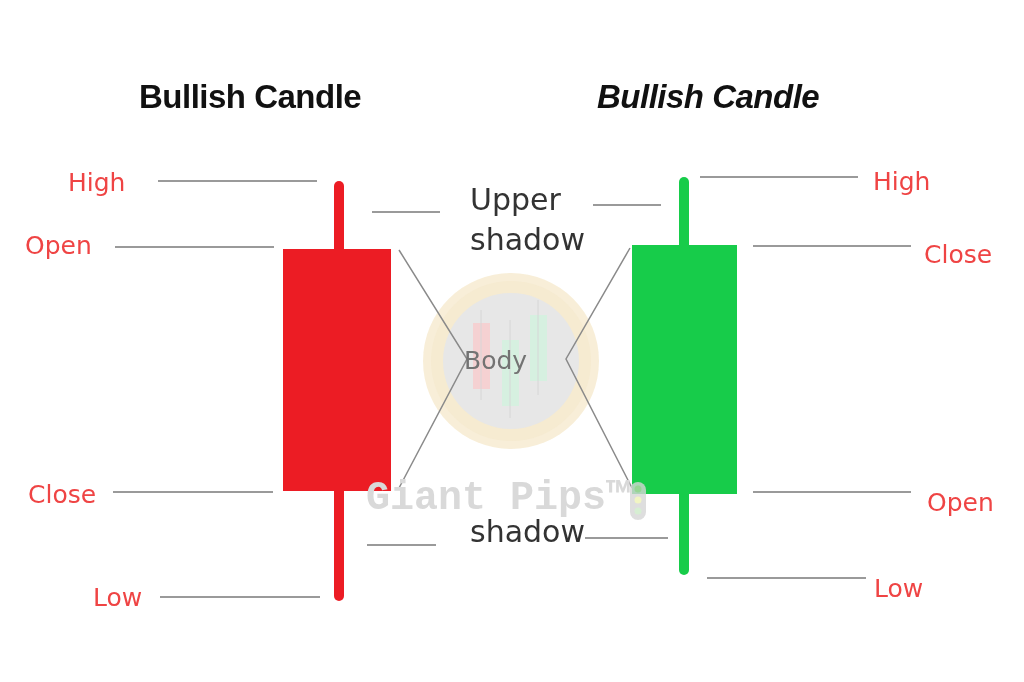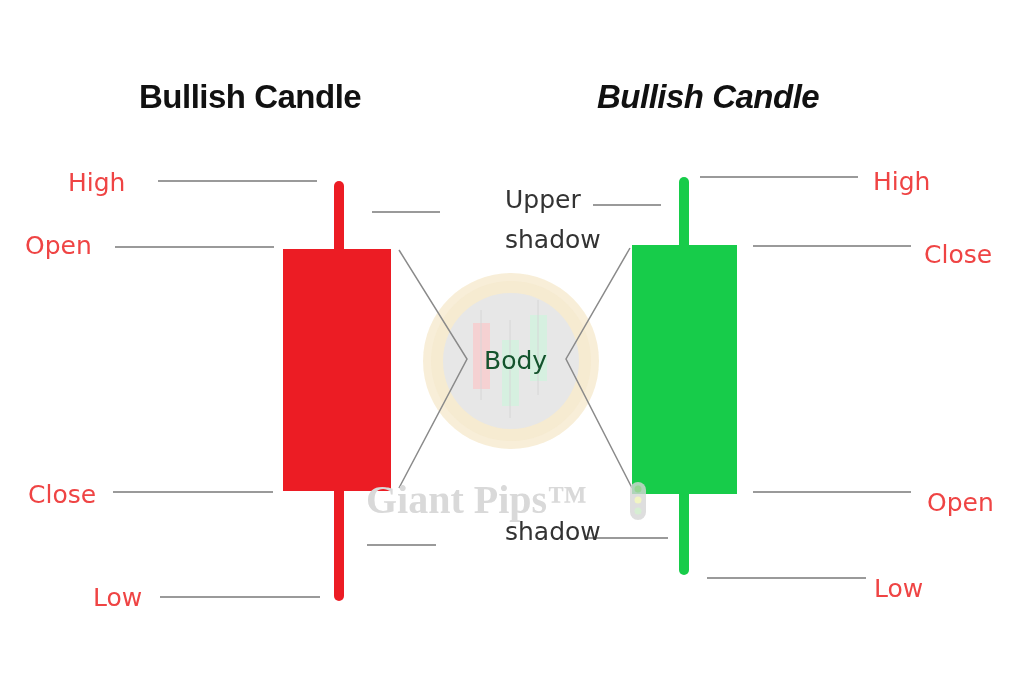--- a/index.html
+++ b/index.html
@@ -1,23 +1,23 @@
 <!DOCTYPE html>
 <html><head>
   <meta charset="utf-8">
   <style>
     html, body { margin: 0; padding: 0; background: #ffffff; }
     body { width: 1024px; height: 682px; position: relative; overflow: hidden;
            font-family: "DejaVu Sans", sans-serif; }
     .title { position: absolute; top: 78px; font-family: "Liberation Sans", sans-serif;
              font-weight: bold; font-size: 33px; color: #111; letter-spacing: -0.5px; white-space: nowrap; }
     .lbl { position: absolute; font-family: "DejaVu Sans", sans-serif; font-size: 25px; color: #ef4444; white-space: nowrap; line-height: 1; }
-    .mid { position: absolute; font-family: "DejaVu Sans", sans-serif; font-size: 25px; color: #333; line-height: 40px; text-align: left; margin-left: 35px; }
+    .mid { position: absolute; font-family: "DejaVu Sans", sans-serif; font-size: 30px; color: #333; line-height: 40px; text-align: left; }
     svg.diagram { position: absolute; left: 0; top: 0; }
-    .watermark { position: absolute; left: 366px; top: 476px; font-family: Liberation Serif, serif;
+    .watermark { position: absolute; left: 366px; top: 476px; font-family: Liberation Mono, monospace;
                  font-weight: bold; font-size: 40px; color: #d9d9d9; white-space: nowrap; }
   </style>
 </head>
 <body>
 
 <div class="title" style="left:139px;">Bullish Candle</div>
 <div class="title" style="left:597px;font-style:italic;">Bullish Candle</div>
 
 <svg class="diagram" width="1024" height="682" viewBox="0 0 1024 682">
 
@@ -86,16 +86,16 @@
 
 <div class="lbl" style="left:873px; top:169px;">High</div>
 <div class="lbl" style="left:924px; top:242px;">Close</div>
 <div class="lbl" style="left:927px; top:490px;">Open</div>
 <div class="lbl" style="left:874px; top:576px;">Low</div>
 
 <div class="mid" style="left:470px; top:180px;">
   <div>Upper</div>
   <div>shadow</div>
 </div>
-<div class="lbl" style="left:484px; top:348px; color:#14532d;">Body</div>
+<div class="lbl" style="left:464px; top:348px; color:#737373;">Body</div>
 <div class="mid" style="left:470px; top:512px;">
   <div>shadow</div>
 </div>
 
 </body></html>

